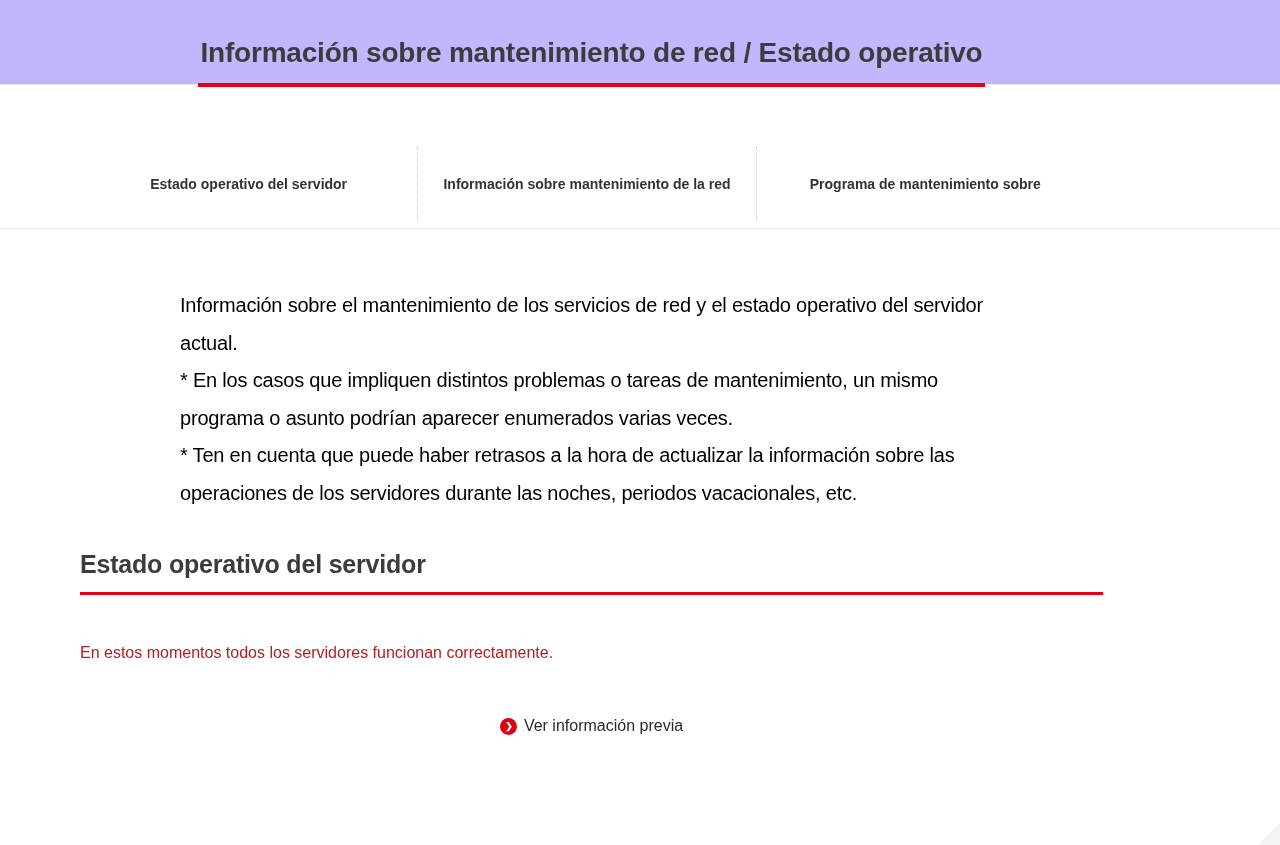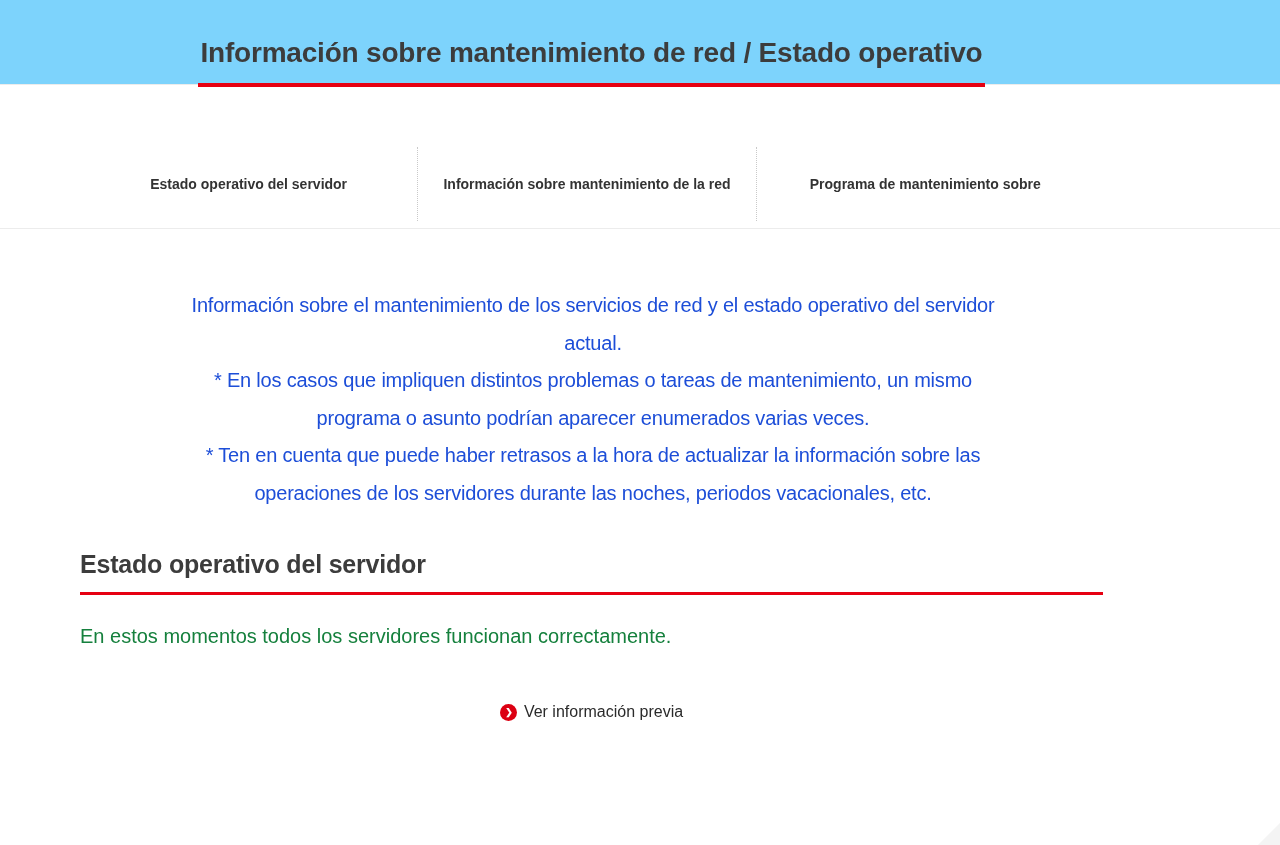--- a/index.html
+++ b/index.html
@@ -10,21 +10,21 @@
     font-family: "Liberation Sans", sans-serif;
     color: #3c3c3c;
     overflow: hidden;
   }
 
   
   .page-header {
     position: relative;
     height: 85px;
     border-bottom: 1px solid #ececec;
-    background: #7dd3fc;
+    background: #c4b5fd;
   }
   .title-inner {
     position: absolute;
     left: 80px;
     width: 1023px;
     bottom: -3px;
     text-align: center;
   }
   h1.page-title {
     display: inline-block;
@@ -64,45 +64,44 @@
     text-decoration: none;
   }
   .tab + .tab { border-left: 1px dotted #c9c9c9; }
 
   
   .intro {
     margin: 58px 0 0 180px;
     width: 826px;
     font-size: 20px;
     line-height: 37.5px;
-    color: #1d4ed8;
+    color: #000000;
     letter-spacing: -0.2px;
-    text-align: center;
   }
 
   
   .status-section { margin-left: 80px; width: 1023px; }
   h2.section-heading {
     margin-top: 38px;
     font-size: 25px;
     font-weight: bold;
     color: #3c3c3c;
     line-height: 1.15;
     letter-spacing: -0.2px;
   }
   .red-rule {
     margin-top: 13px;
     height: 3px;
     background: #e60012;
     width: 100%;
   }
   .status-text {
-    margin-top: 30px;
-    font-size: 20px;
-    color: #15803d;
+    margin-top: 49px;
+    font-size: 16px;
+    color: #b91c1c;
   }
 
   
   .link-row {
     margin-top: 53px;
     width: 1023px;
     margin-left: 80px;
     text-align: center;
   }
   a.prev-link {

